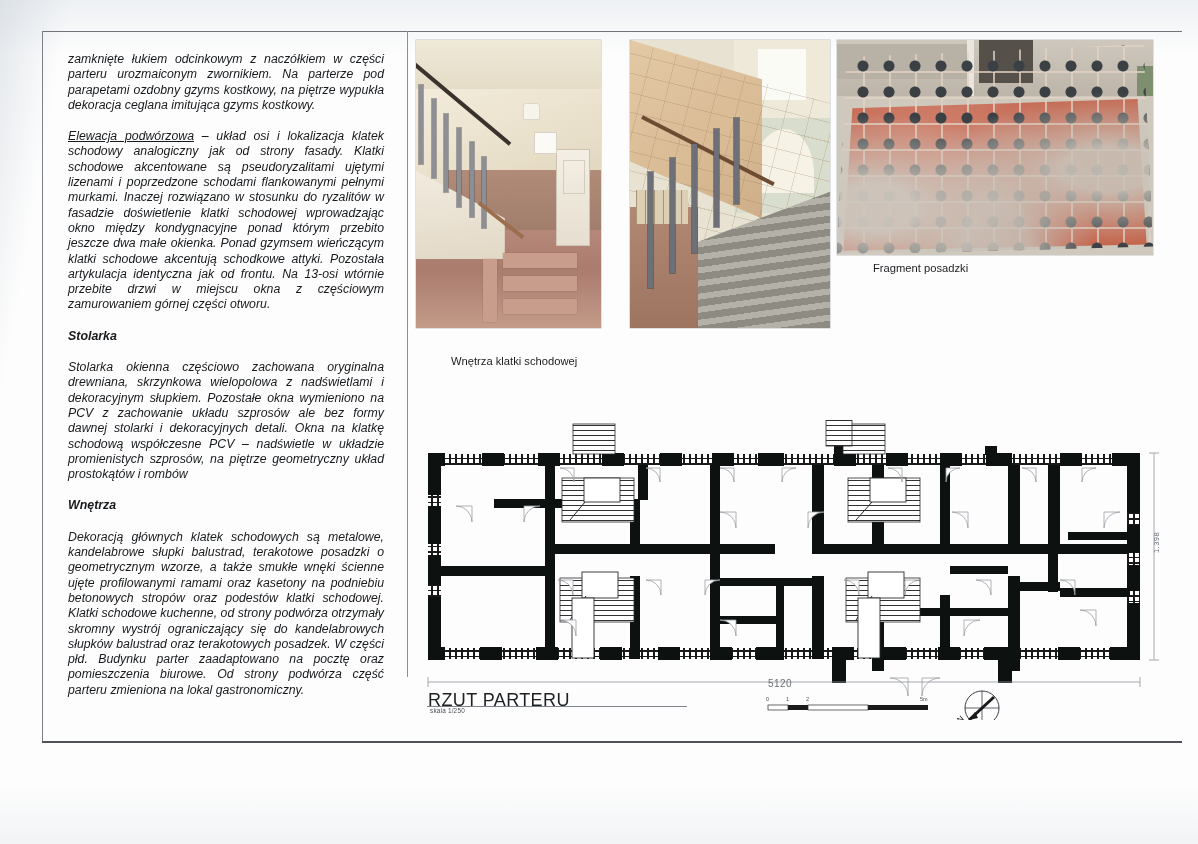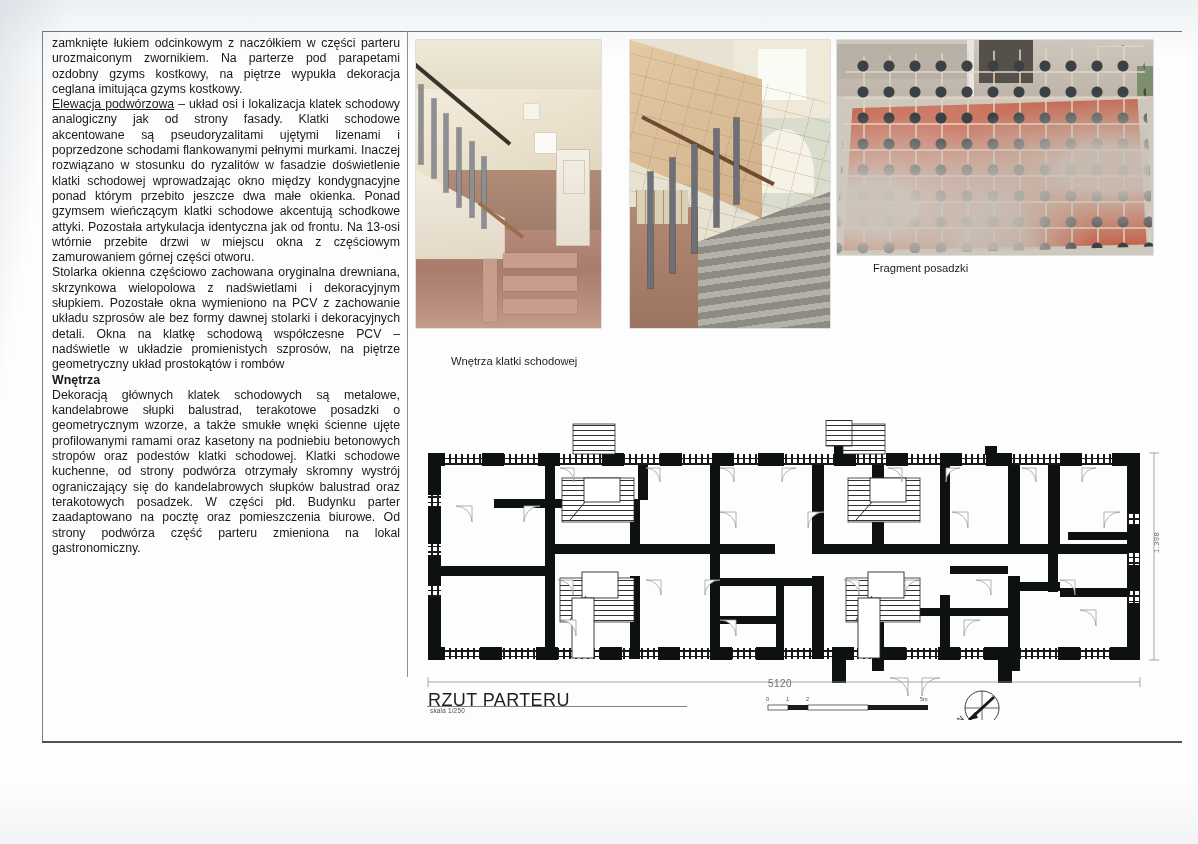--- a/index.html
+++ b/index.html
@@ -49,21 +49,21 @@
   
   .textcol {
     position: absolute;
     left: 52px; top: 36px;
     width: 348px;
     font-size: 12.3px;
     line-height: 15.3px;
     text-align: justify;
     color: #171a1d;
   }
-  .textcol p { margin: 0; }
+  .textcol p { margin: 16px; font-style: italic; }
   .hdr {
     font-weight: bold;
     font-size: 12.4px;
     margin-top: 14px;
     margin-bottom: 0px;
     text-align: left;
   }
   .u { text-decoration: underline; }
 
   
@@ -225,20 +225,21 @@
   <div class="rule-vert-col"></div>
   <div class="rule-bottom"></div>
 
   <div class="textcol">
 
     <p>zamknięte łukiem odcinkowym z naczółkiem w części parteru urozmaiconym zwornikiem. Na parterze pod parapetami ozdobny gzyms kostkowy, na piętrze wypukła dekoracja ceglana imitująca gzyms kostkowy.</p>
 
     <p><span class="u">Elewacja podwórzowa</span><span> – układ osi i lokalizacja klatek schodowy analogiczny jak od strony fasady. Klatki schodowe akcentowane są pseudoryzalitami ujętymi lizenami i poprzedzone schodami flankowanymi pełnymi murkami. Inaczej rozwiązano w stosunku do ryzalitów w fasadzie doświetlenie klatki schodowej wprowadzając okno między kondygnacyjne ponad którym przebito jeszcze dwa małe okienka. Ponad gzymsem wieńczącym klatki schodowe akcentują schodkowe attyki. Pozostała artykulacja identyczna jak od frontu. Na 13-osi wtórnie przebite drzwi w miejscu okna z częściowym zamurowaniem górnej części otworu.</span></p>
 
 
+    <p class="hdr">Stolarka</p>
     <p>Stolarka okienna częściowo zachowana oryginalna drewniana, skrzynkowa wielopolowa z nadświetlami i dekoracyjnym słupkiem. Pozostałe okna wymieniono na PCV z zachowanie układu szprosów ale bez formy dawnej stolarki i dekoracyjnych detali. Okna na klatkę schodową współczesne PCV – nadświetle w układzie promienistych szprosów, na piętrze geometryczny układ prostokątów i rombów</p>
 
     <p class="hdr">Wnętrza</p>
     <p>Dekoracją głównych klatek schodowych są metalowe, kandelabrowe słupki balustrad, terakotowe posadzki o geometrycznym wzorze, a także smukłe wnęki ścienne ujęte profilowanymi ramami oraz kasetony na podniebiu betonowych stropów oraz podestów klatki schodowej. Klatki schodowe kuchenne, od strony podwórza otrzymały skromny wystrój ograniczający się do kandelabrowych słupków balustrad oraz terakotowych posadzek. W części płd. Budynku parter zaadaptowano na pocztę oraz pomieszczenia biurowe. Od strony podwórza część parteru zmieniona na lokal gastronomiczny.</p>
   </div>
 
   <div class="photo" id="photo-stairwell">
     <div class="ph1">
       <div class="ceiling"></div>
       <div class="wall-upper"></div>

